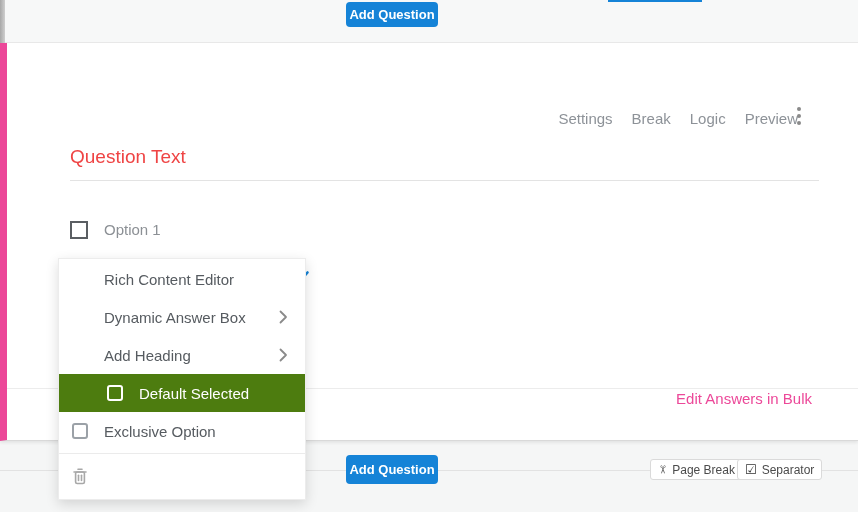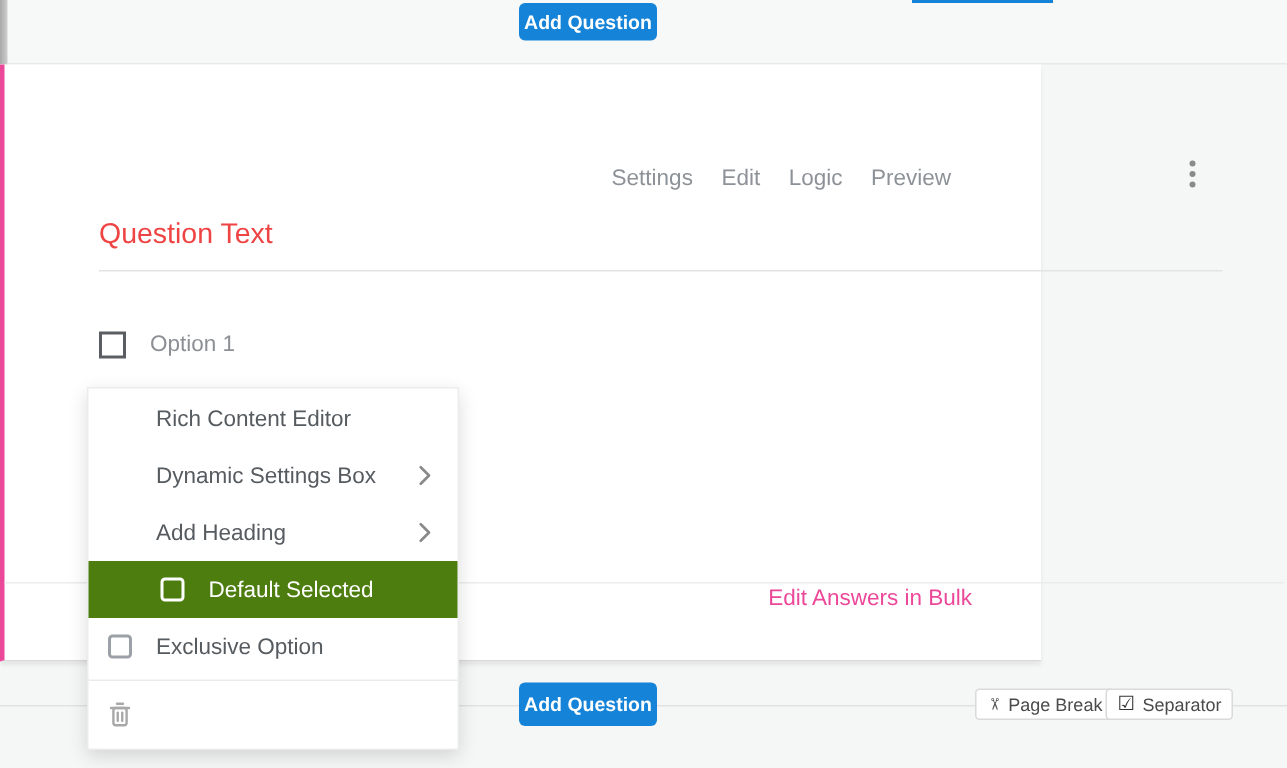--- a/index.html
+++ b/index.html
@@ -27,22 +27,22 @@
     border: none; border-radius: 4px; cursor: pointer;
     font-family: "Liberation Sans", "DejaVu Sans", sans-serif;
   }
   #add-question-top { left: 346px; top: 2px; width: 92px; height: 25px; line-height: 25px; }
   .tab-underline {
     position: absolute; left: 608px; top: 0; width: 94px; height: 2px; background: #1583d7;
   }
 
   
   .card {
-    position: absolute; left: 0; top: 43px; width: 694px; height: 398px;
-    background: #ffffff; border-left: 3px solid #ec4899;
+    position: absolute; left: 0; top: 43px; width: 858px; height: 398px;
+    background: #ffffff; border-left: 7px solid #ec4899;
     border-bottom: 1px solid #d9d9d9;
     box-shadow: 0 2px 3px rgba(0,0,0,0.07);
   }
   .card-actions {
     position: absolute; top: 67px; right: 60px;
     display: flex; align-items: center; gap: 19px;
     font-size: 15px; color: #8d9298;
   }
   .action-link { cursor: pointer; }
   .kebab { position: absolute; top: 64px; left: 787px; width: 10px; height: 22px; cursor: pointer; }
@@ -124,21 +124,21 @@
   <div class="top-band">
     <div class="left-edge-shadow"></div>
     <button class="btn-primary" id="add-question-top">Add Question</button>
     <div class="tab-underline"></div>
   </div>
 
   <div class="card">
 
     <div class="card-actions">
       <span class="action-link">Settings</span>
-      <span class="action-link">Edit</span>
+      <span class="action-link">Break</span>
       <span class="action-link">Logic</span>
       <span class="action-link">Preview</span>
     </div>
     <div class="kebab">
       <i></i>
         <i></i>
         <i></i>
     </div>
 
     <div class="question-placeholder">Question Text</div>
@@ -161,21 +161,21 @@
     <div class="bulk-link">Edit Answers in Bulk</div>
   </div>
 
   <div class="dropdown">
 
     <div class="menu-row">
       <span>Rich Content Editor</span>
     </div>
 
     <div class="menu-row">
-      <span>Dynamic Settings Box</span>
+      <span>Dynamic Answer Box</span>
       <span class="menu-chevron">
         <svg width="9" height="14" viewBox="0 0 9 14">
           <polyline points="1.5,1.5 7,7 1.5,12.5" fill="none" stroke="#8a8a8a" stroke-width="1.8" stroke-linecap="round" stroke-linejoin="round"></polyline>
         </svg>
       </span>
     </div>
 
     <div class="menu-row">
       <span>Add Heading</span>
       <span class="menu-chevron">

